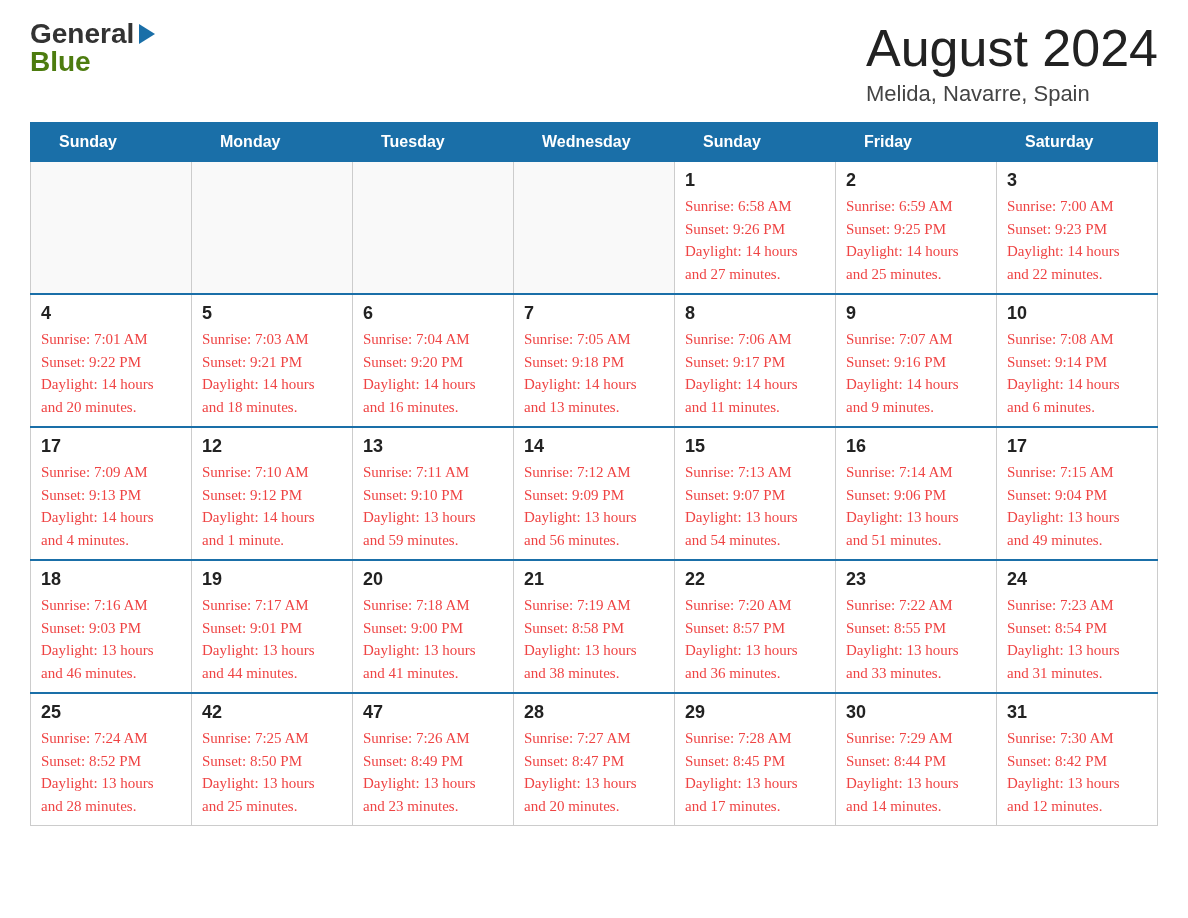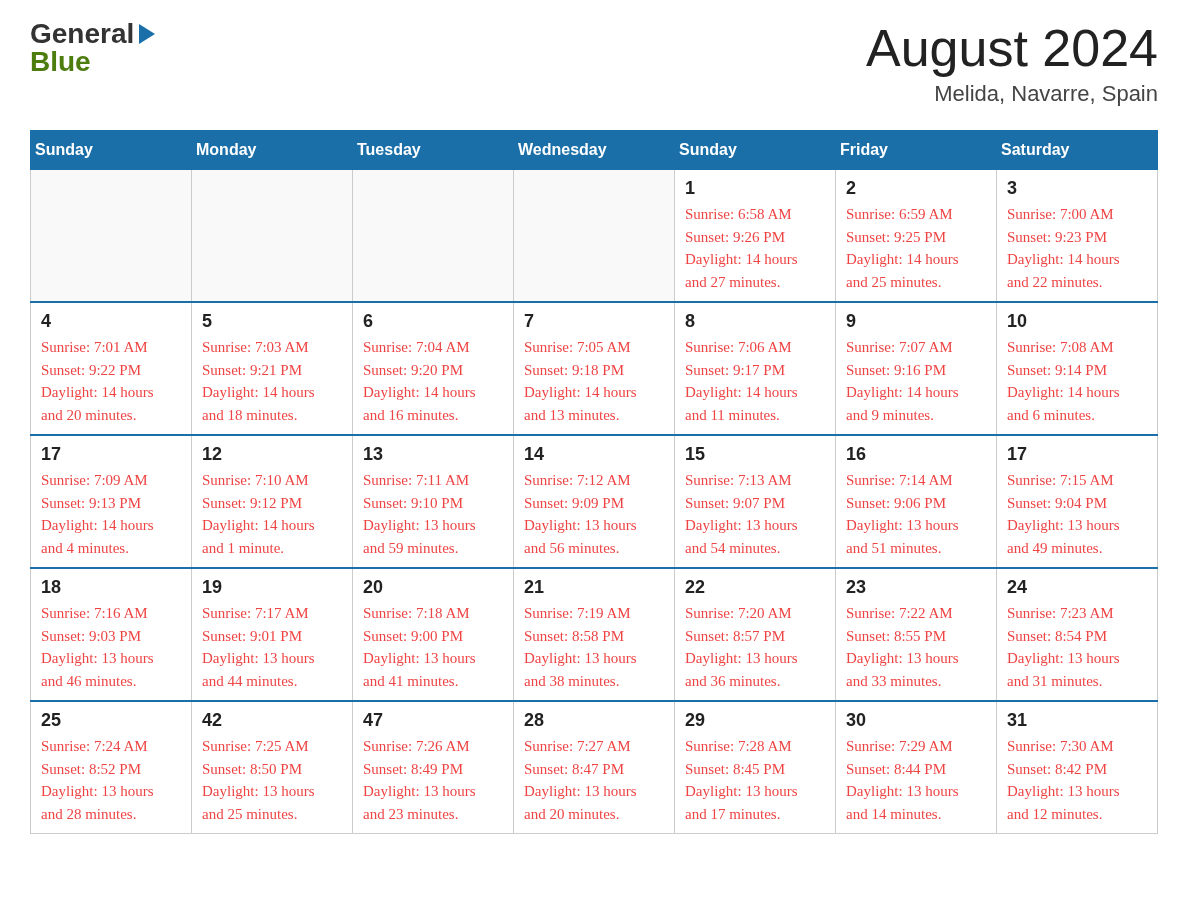--- a/index.html
+++ b/index.html
@@ -7,21 +7,21 @@
       font-family: Arial, sans-serif;
       background: #fff;
       width: 1188px;
       min-height: 918px;
       padding: 20px 30px;
     }
     .header {
       display: flex;
       justify-content: space-between;
       align-items: flex-start;
-      margin-bottom: 23px;
+      margin-bottom: 15px;
     }
     .logo {
       display: flex;
       flex-direction: column;
       align-items: flex-start;
     }
     .logo-general {
       font-size: 28px;
       font-weight: bold;
       color: #333;
@@ -29,21 +29,20 @@
     }
     .logo-blue {
       font-size: 28px;
       font-weight: bold;
       color: #4d7c0f;
       line-height: 1;
       display: flex;
       align-items: center;
     }
     .title-block {
-      text-align: right;
     }
     .month-year {
       font-size: 52px;
       font-weight: normal;
       color: #222;
       line-height: 1.1;
     }
     .location {
       font-size: 22px;
       color: #444;
@@ -52,21 +51,21 @@
     .calendar {
       width: 100%;
       border-collapse: collapse;
       margin-top: 10px;
     }
     .calendar th {
       background: #1a6fa8;
       color: #fff;
       font-size: 16px;
       font-weight: bold;
-      padding: 10px 4px;
+      padding: 10px 28px;
       text-align: left;
       border: 1px solid #1a6fa8;
     }
     .calendar td {
       vertical-align: top;
       border: 1px solid #ccc;
       padding: 8px 10px;
       width: 14.28%;
       min-height: 100px;
     }

